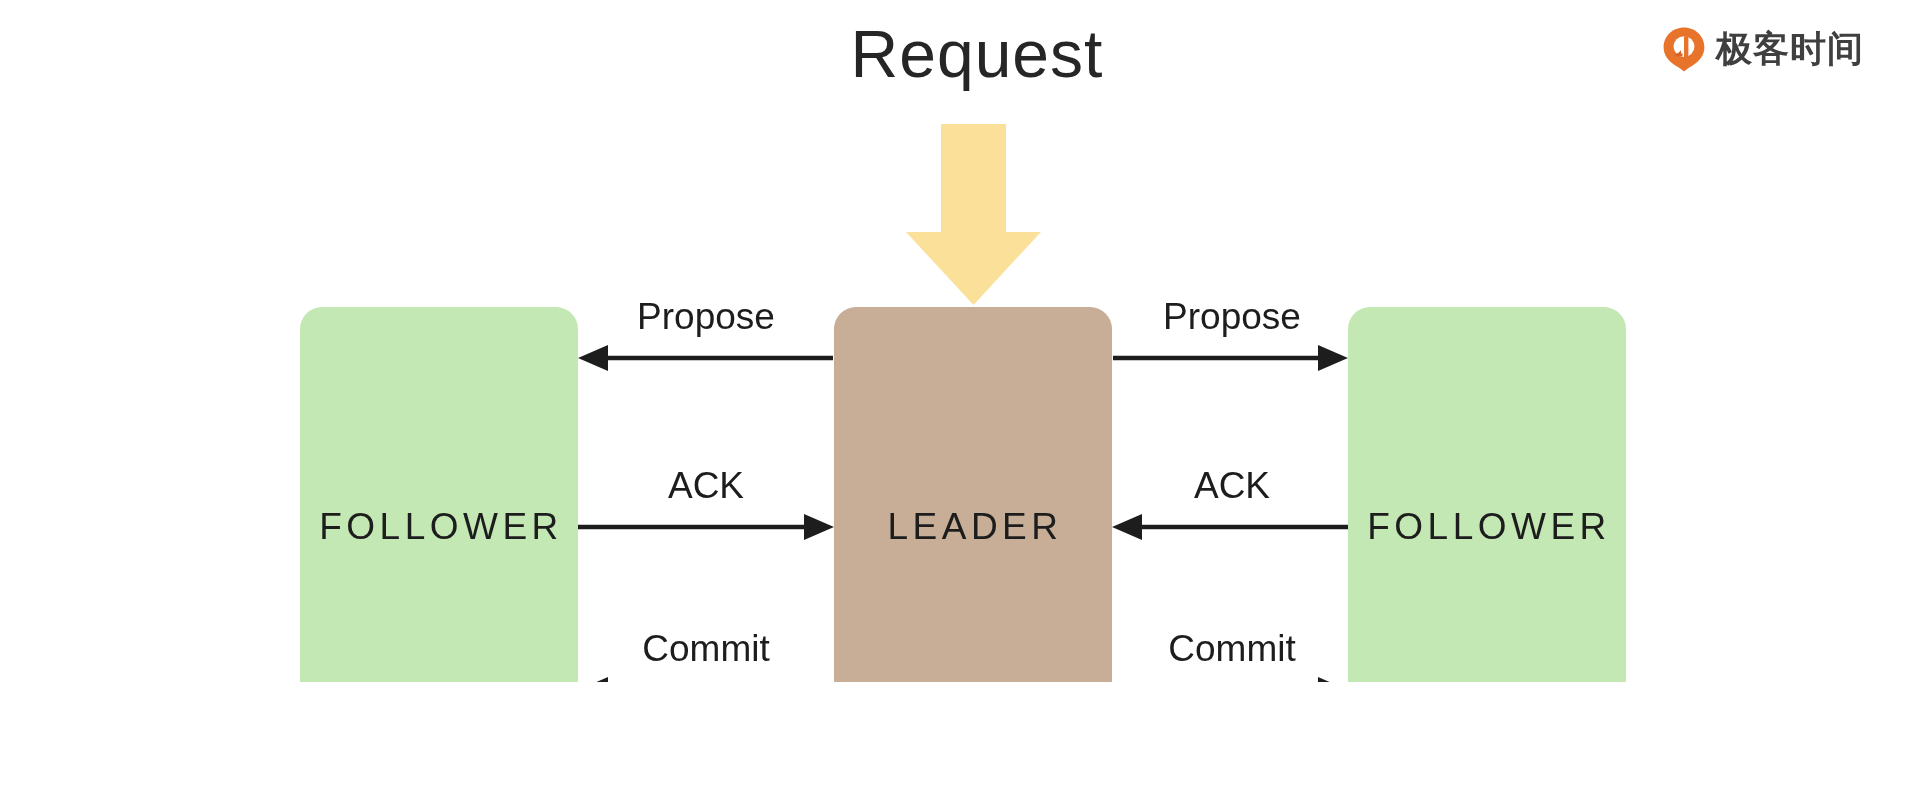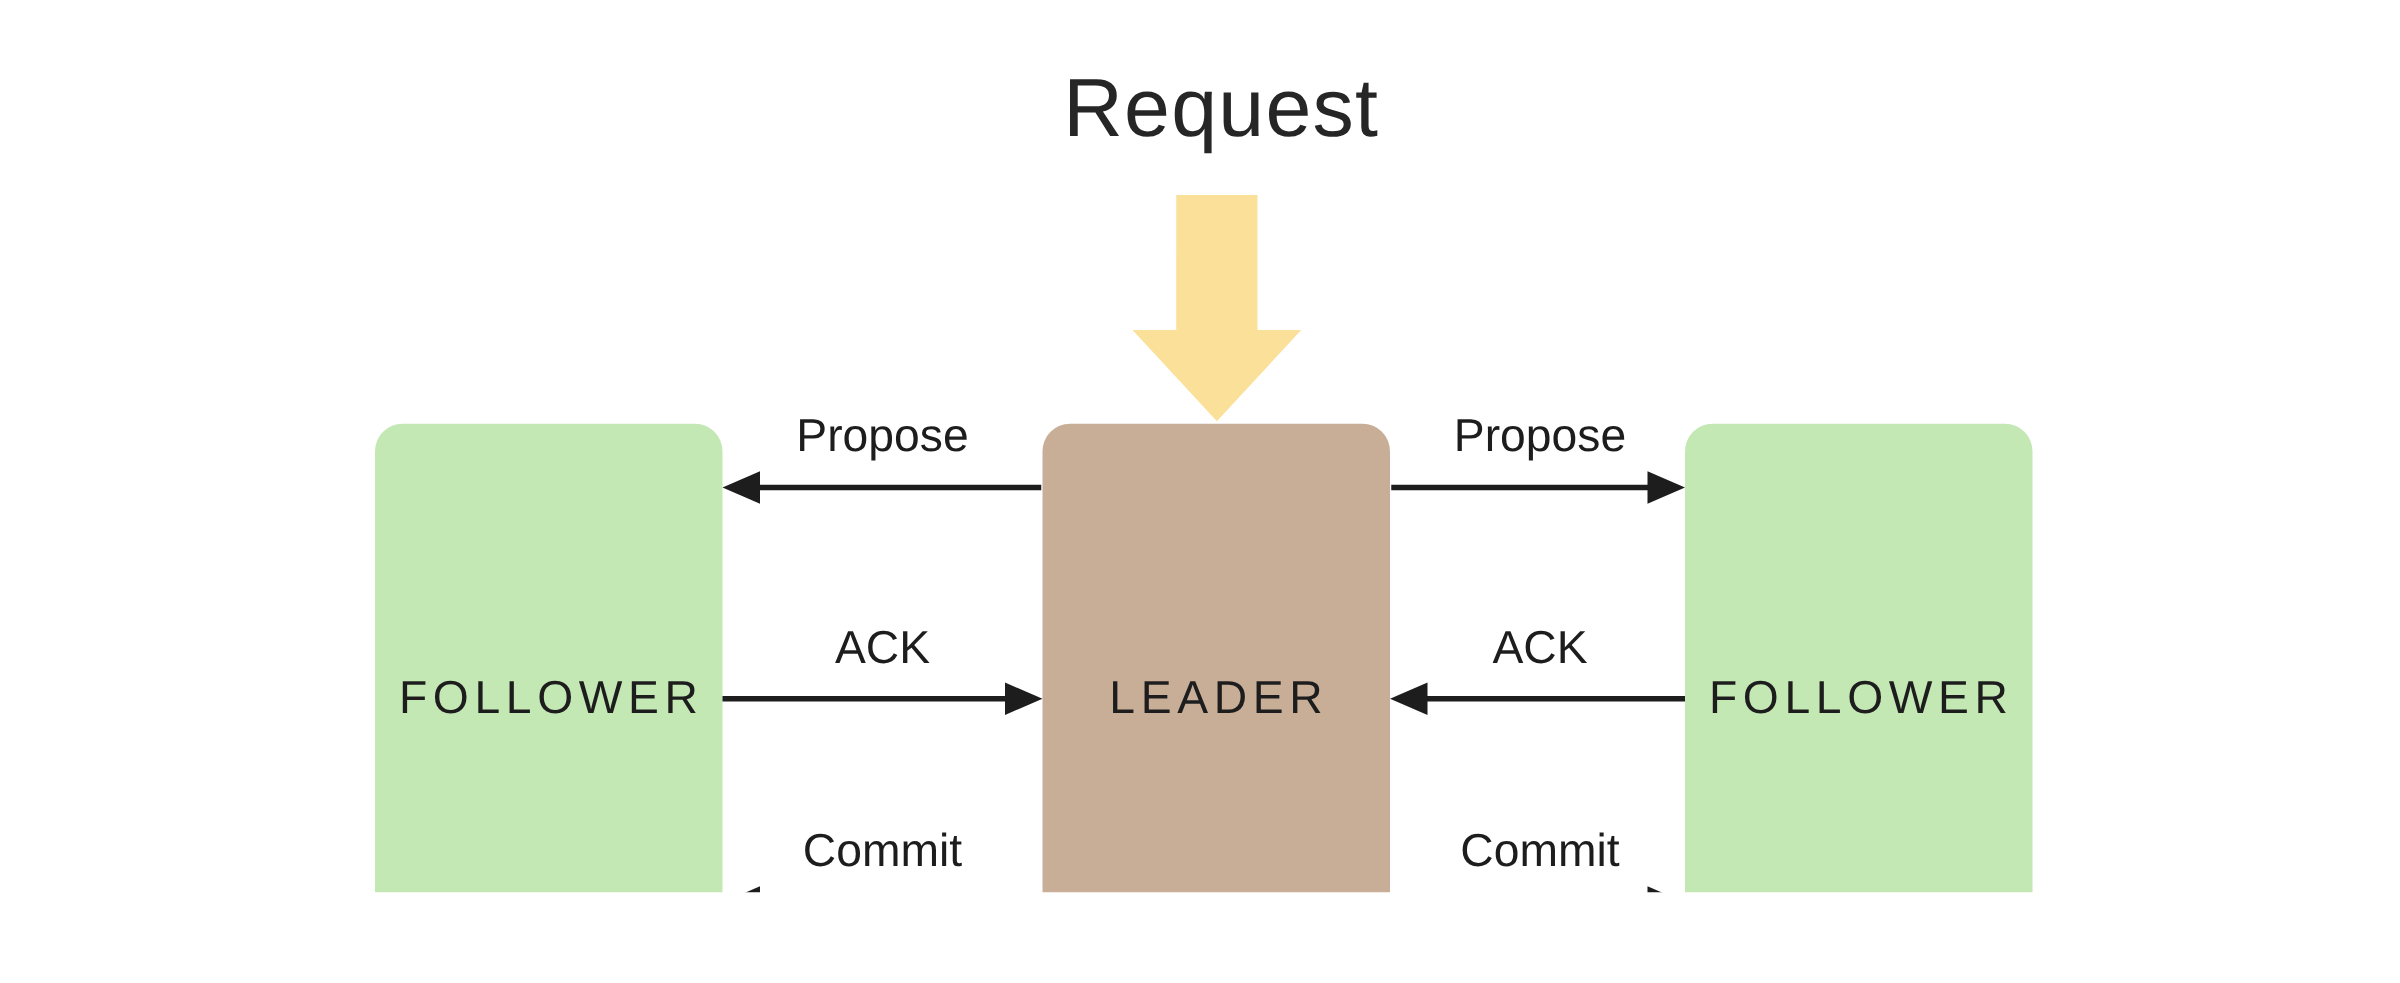--- a/index.html
+++ b/index.html
@@ -9,21 +9,20 @@
   }
   body {
     font-family: "Liberation Sans", sans-serif;
   }
   #canvas {
     position: relative;
     width: 1920px;
     height: 682px;
     background: #ffffff;
     overflow: hidden;
-    margin-top: 32px;
   }
 
   
   #page-title {
     position: absolute;
     left: 0;
     top: 18px;
     width: 1920px;
     text-align: center;
     font-size: 66px;
@@ -88,20 +87,30 @@
     fill: none;
   }
 </style>
 </head>
 <body>
 
 <div id="canvas">
 
   <div id="page-title">Request</div>
 
+  <div id="brand-logo">
+    <svg id="brand-mark" viewBox="0 0 46 46">
+      <path d="M23 1.5 C11.6 1.5 2.6 10.2 2.6 21.2 C2.6 29.0 7.4 35.0 14.0 39.2 C18.2 41.9 21.3 43.6 23 45.5 C24.7 43.6 27.8 41.9 32.0 39.2 C38.6 35.0 43.4 29.0 43.4 21.2 C43.4 10.2 34.4 1.5 23 1.5 Z" fill="#e8742c"></path>
+      <circle cx="23" cy="20.6" r="10.4" fill="#ffffff"></circle>
+      <path d="M23 10.2 L23 34.5 L27.4 34.5 L27.4 10.2 Z" fill="#e8742c"></path>
+      <path d="M20.0 24.2 L20.0 29.6 L14.6 29.6 Z" fill="#d9632a"></path>
+      <path d="M14.2 27.4 L21.5 27.4 L21.5 30.2 L14.2 30.2 Z" fill="#d9632a"></path>
+    </svg>
+    <div id="brand-text">极客时间</div>
+  </div>
 
   <svg id="diagram" viewBox="0 0 1920 786">
 
     <g>
       <path d="M941 124 L1006 124 L1006 232 L1041 232 L973.5 305 L906 232 L941 232 Z" fill="#fbe09a"></path>
     </g>
 
     <g>
       <rect x="300" y="307" width="278" height="438" rx="22" ry="22" fill="#c4e8b4"></rect>
       <text class="node-box-label" x="441" y="529">FOLLOWER</text>

